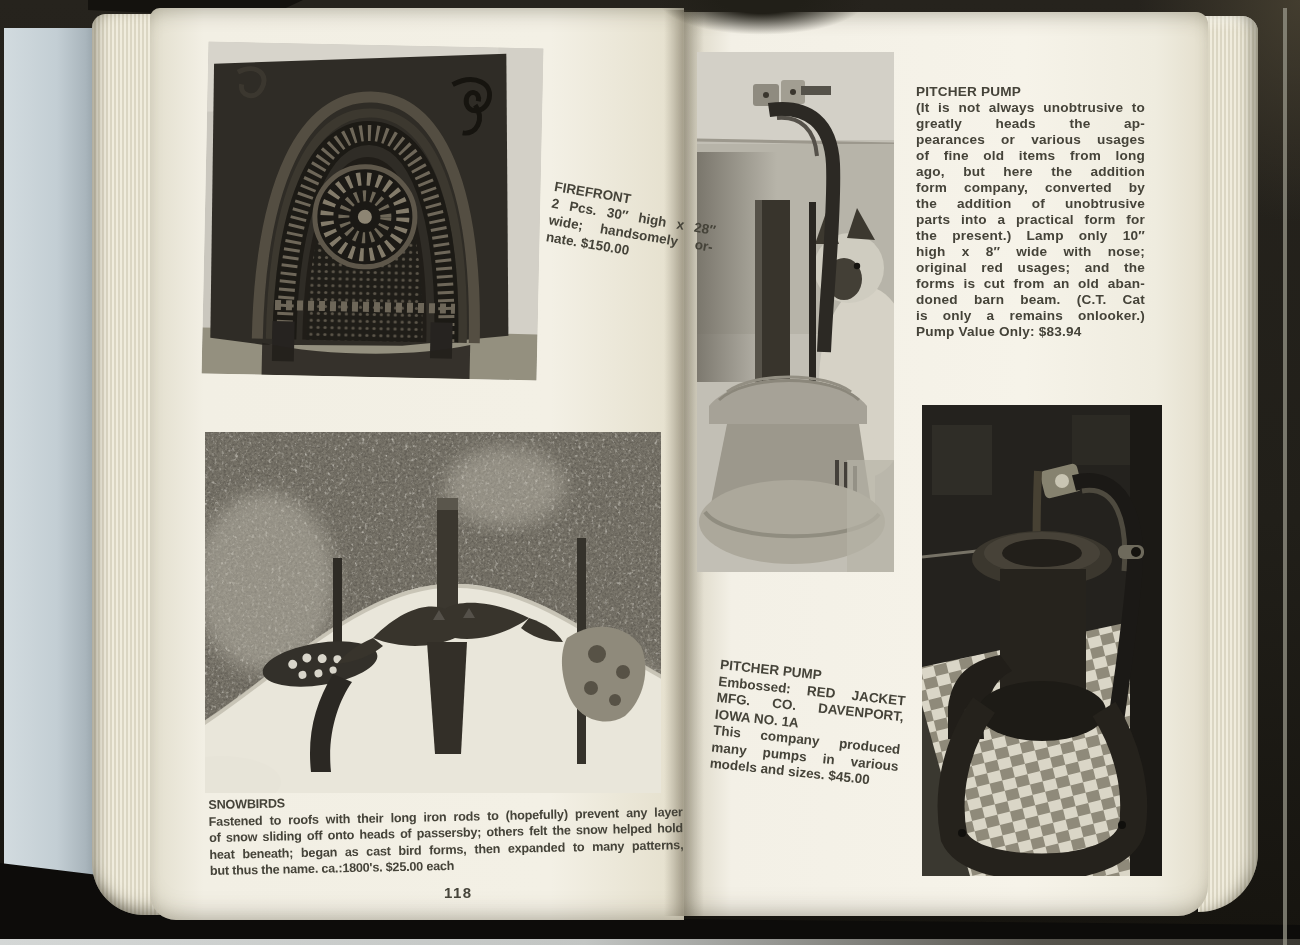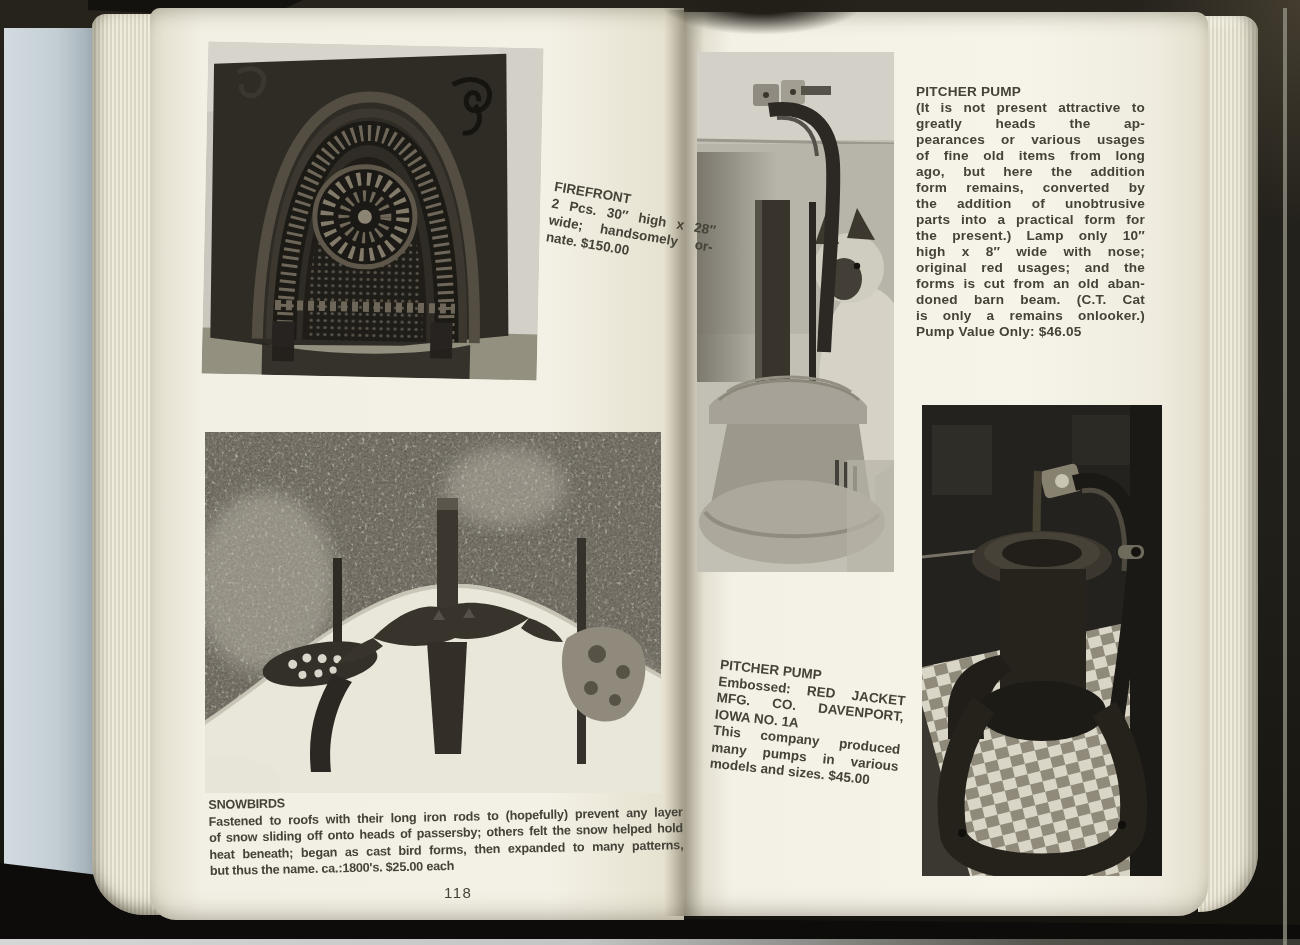--- a/index.html
+++ b/index.html
@@ -73,21 +73,21 @@
   .cap-line{text-align:justify;text-align-last:justify;}
   .cap-line:last-child{text-align-last:left;}
   .cap-firefront{left:556px;top:178px;width:166px;font-size:13.5px;line-height:17px;
     transform:rotate(9.5deg);transform-origin:0 0;}
   .cap-lamp{left:916px;top:84px;width:229px;font-size:13.6px;line-height:16px;letter-spacing:.2px;}
   .cap-redjacket{left:721px;top:657px;width:188px;font-size:13.5px;line-height:16.5px;
     transform:rotate(6deg);transform-origin:0 0;}
   .cap-redjacket .cap-line:nth-child(3){text-align-last:left;}
   .cap-snowbirds{left:210px;top:797px;width:474px;font-size:12.6px;line-height:16.6px;
     letter-spacing:-.2px;transform:rotate(-1.2deg);transform-origin:0 100%;}
-  .page-number{position:absolute;font-weight:normal;color:#46443a;font-size:15px;letter-spacing:1.5px;}
+  .page-number{position:absolute;font-weight:bold;color:#46443a;font-size:15px;letter-spacing:1.5px;}
   .pn-left{left:444px;top:884px;}
   .pn-right{left:888px;top:942px;}
 </style>
 </head>
 <body>
 
 <div id="stage">
 
   <div class="backdrop-topright"></div>
   <div class="table-strip"></div>
@@ -279,35 +279,35 @@
     <div>
         <div class="cap-line">2 Pcs. 30″ high x 28″</div>
         <div class="cap-line">wide; handsomely or-</div>
         <div class="cap-line">nate. $150.00</div>
       </div>
   </div>
 
   <div class="caption cap-lamp">
     <div class="cap-title">PITCHER PUMP</div>
     <div>
-        <div class="cap-line">(It is not present attractive to</div>
+        <div class="cap-line">(It is not always unobtrusive to</div>
         <div class="cap-line">greatly heads the ap-</div>
         <div class="cap-line">pearances or various usages</div>
         <div class="cap-line">of fine old items from long</div>
         <div class="cap-line">ago, but here the addition</div>
-        <div class="cap-line">form remains, converted by</div>
+        <div class="cap-line">form company, converted by</div>
         <div class="cap-line">the addition of unobtrusive</div>
         <div class="cap-line">parts into a practical form for</div>
         <div class="cap-line">the present.) Lamp only 10″</div>
         <div class="cap-line">high x 8″ wide with nose;</div>
         <div class="cap-line">original red usages; and the</div>
         <div class="cap-line">forms is cut from an old aban-</div>
         <div class="cap-line">doned barn beam. (C.T. Cat</div>
         <div class="cap-line">is only a remains onlooker.)</div>
-        <div class="cap-line">Pump Value Only: $46.05</div>
+        <div class="cap-line">Pump Value Only: $83.94</div>
       </div>
   </div>
 
   <div class="caption cap-redjacket">
     <div class="cap-title">PITCHER PUMP</div>
     <div>
         <div class="cap-line">Embossed: RED JACKET</div>
         <div class="cap-line">MFG. CO. DAVENPORT,</div>
         <div class="cap-line">IOWA NO. 1A</div>
         <div class="cap-line">This company produced</div>

